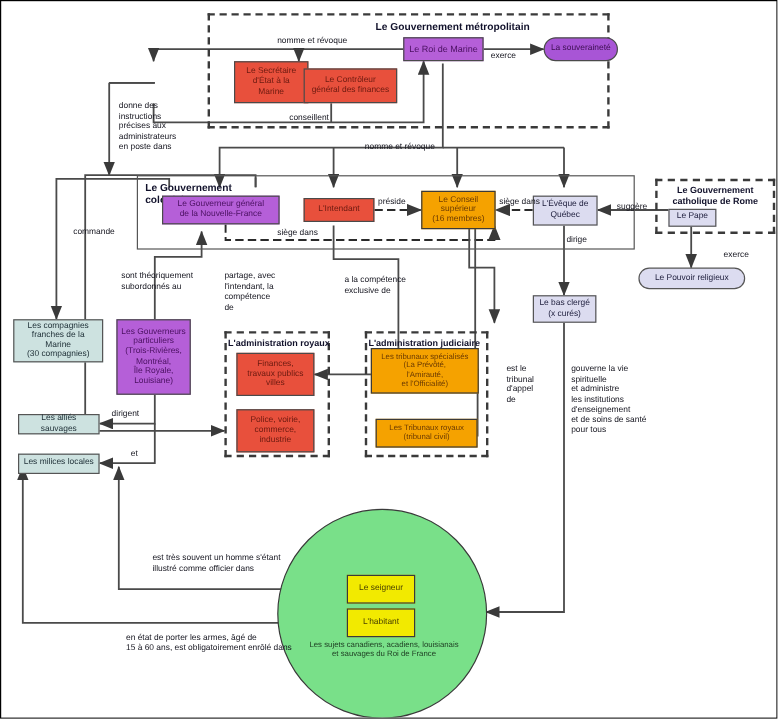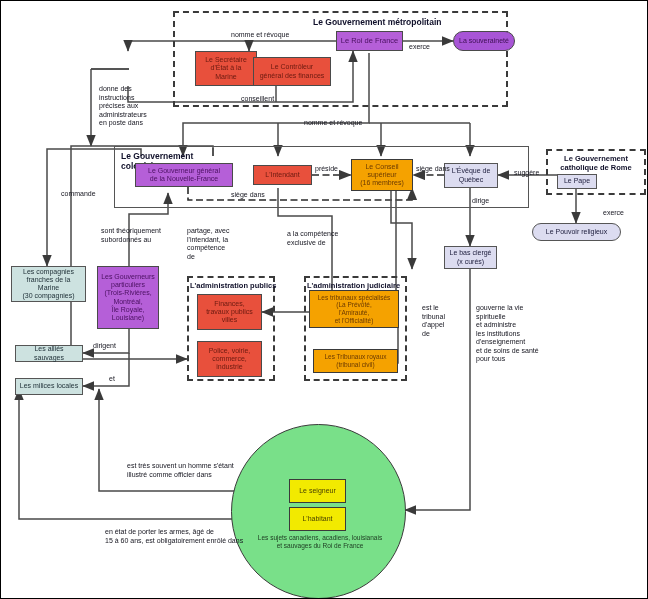--- a/index.html
+++ b/index.html
@@ -109,26 +109,26 @@
 
   <div class="solidgrp" style="left:113px;top:145px;width:415px;height:62px;"></div>
   <div class="grp-title" style="left:120px;top:150px;font-size:8.5px;white-space:pre-line;line-height:1.2;">Le Gouvernement
 colonial</div>
 
   <div class="grp" style="left:545px;top:148px;width:100px;height:46px;"></div>
   <div class="grp-title" style="left:552px;top:153px;font-size:7.5px;white-space:pre-line;line-height:1.25;text-align:center;width:86px;">Le Gouvernement
 catholique de Rome</div>
 
   <div class="grp" style="left:186px;top:275px;width:88px;height:105px;"></div>
-  <div class="grp-title" style="left:189px;top:280px;font-size:7.5px;">L'administration publics</div>
+  <div class="grp-title" style="left:189px;top:280px;font-size:7.5px;">L'administration royaux</div>
 
   <div class="grp" style="left:303px;top:275px;width:103px;height:105px;"></div>
   <div class="grp-title" style="left:306px;top:280px;font-size:7.5px;text-align:center;">L'administration judiciaire</div>
 
-  <div class="node purple" style="left:335px;top:30px;width:67px;height:20px;font-size:7.5px;">Le  Roi de France</div>
+  <div class="node purple" style="left:335px;top:30px;width:67px;height:20px;font-size:7.5px;">Le  Roi de Marine</div>
 
   <div class="node purple-pill" style="left:452px;top:30px;width:62px;height:20px;font-size:7px;">La souveraineté</div>
 
   <div class="node red" style="left:194px;top:50px;width:62px;height:35px;font-size:7px;white-space:pre-line;">Le Secrétaire
 d'État à la
 Marine</div>
 
   <div class="node red" style="left:252px;top:56px;width:78px;height:29px;font-size:7px;white-space:pre-line;">Le Contrôleur
 général des finances</div>
 

